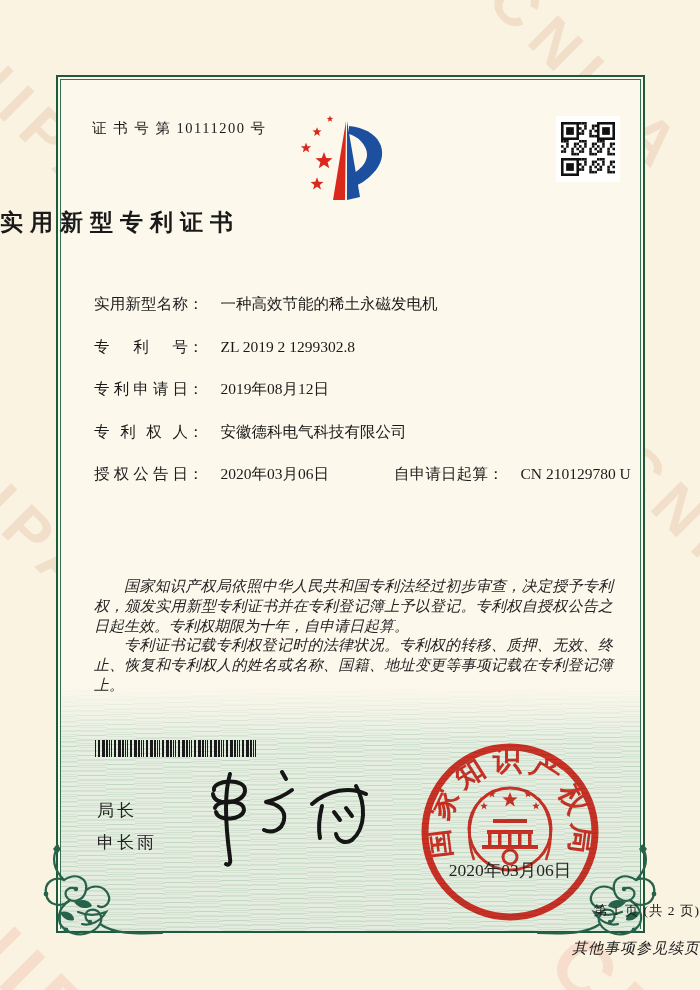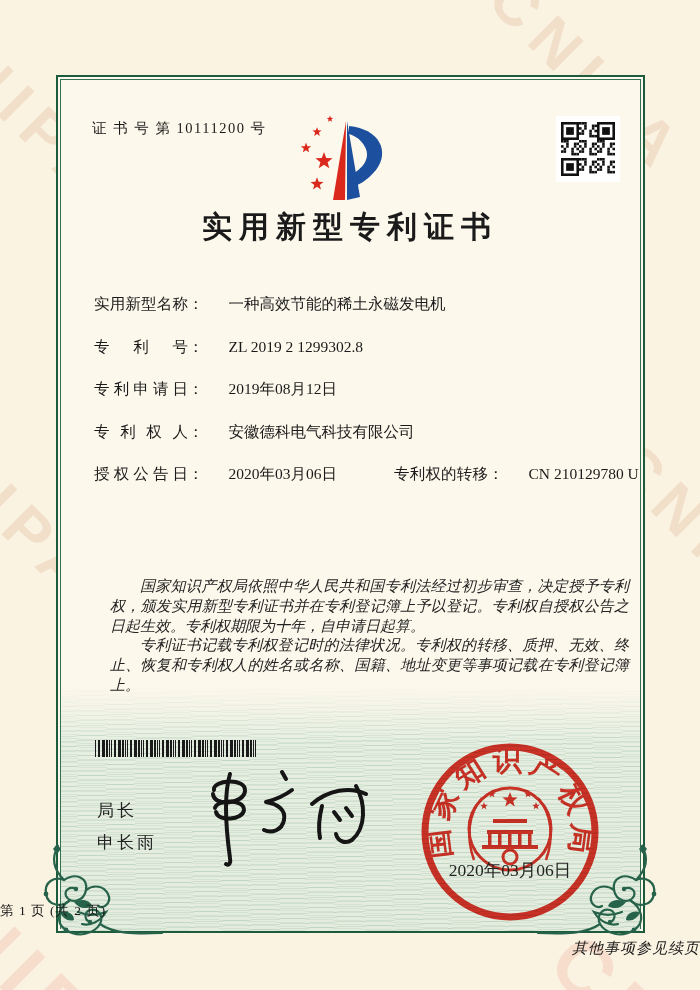--- a/index.html
+++ b/index.html
@@ -45,45 +45,45 @@
             mask-image:linear-gradient(to bottom,transparent 0,#000 55px);
   }
   .flourish{position:absolute;top:842px;z-index:2}
   .flourish.left{left:30px}
   .flourish.right{right:30px;transform:scaleX(-1)}
   
   .cert-no{position:absolute;left:92px;top:119px;z-index:3;font-size:14.5px;letter-spacing:1.5px}
   .logo{position:absolute;left:286px;top:108px;z-index:3}
   .qr-patch{position:absolute;left:556px;top:116px;width:64px;height:66px;background:#fff;z-index:3;display:flex;align-items:center;justify-content:center}
   .title{
-    position:absolute;left:0;top:207px;width:100%;z-index:3;text-align:center;
-    font-size:30px;font-weight:bold;letter-spacing:7px;
+    position:absolute;left:0;top:207px;width:100%;z-index:3;
+    font-size:23px;font-weight:bold;letter-spacing:7px;
   }
   
   .fields{position:absolute;left:94px;top:294px;width:520px;z-index:3;font-size:15.5px}
   .frow{height:18px;margin-bottom:24.5px;white-space:nowrap}
   .flabel{display:inline-block;width:94px;text-align:justify;text-align-last:justify;-moz-text-align-last:justify;font-weight:500}
   .fcolon{font-weight:500}
-  .fvalue{margin-left:25px;font-weight:500}
+  .fvalue{margin-left:17px;font-weight:500}
   .grant-pair2{position:absolute;left:300px;top:0}
   .frow.grant{position:relative}
   
   .paras{
-    position:absolute;left:110px;top:577px;width:519px;z-index:3;
+    position:absolute;left:94px;top:577px;width:519px;z-index:3;
     font-size:15px;line-height:19.8px;font-style:italic;text-align:justify;color:#222;
   }
   .paras p{text-indent:2em}
   
   .barcode{position:absolute;left:95px;top:740px;z-index:3}
   .signer{position:absolute;left:97px;top:799px;z-index:3;font-size:17px;letter-spacing:3px;
           font-family:"Liberation Sans","DejaVu Sans",sans-serif;color:#222}
   .signer div{margin-bottom:9px}
   .signature{position:absolute;left:200px;top:760px;z-index:3}
   .seal{position:absolute;left:420px;top:742px;z-index:4;mix-blend-mode:multiply;opacity:.93}
-  .page-info{position:absolute;left:0;top:902px;width:100%;text-align:left;z-index:3;font-size:13.5px;letter-spacing:1px}
+  .page-info{position:absolute;left:0;top:902px;width:100%;text-align:right;z-index:3;font-size:13.5px;letter-spacing:1px}
   .note{position:absolute;left:0;top:939px;width:100%;text-align:right;z-index:3;font-size:15px;font-style:italic;letter-spacing:1px}
   svg{display:block}
 </style>
 </head>
 <body>
 
 <span class="wm wm1">CNIPA</span>
 <span class="wm wm2">CNIPA</span>
 <span class="wm wm3">CNIPA</span>
 <span class="wm wm4">CNIPA</span>
@@ -286,21 +286,21 @@
     <span class="flabel">专利申请日</span><span class="fcolon">：</span><span class="fvalue">2019年08月12日</span>
   </div>
   <div class="frow">
     <span class="flabel">专利权人</span><span class="fcolon">：</span><span class="fvalue">安徽德科电气科技有限公司</span>
   </div>
   <div class="frow grant">
     <span>
       <span class="flabel">授权公告日</span><span class="fcolon">：</span><span class="fvalue">2020年03月06日</span>
     </span>
     <span class="grant-pair2">
-      <span class="flabel">专利权的转移</span><span class="fcolon">：</span><span class="fvalue">CN 210129780 U</span>
+      <span class="flabel">自申请日起算</span><span class="fcolon">：</span><span class="fvalue">CN 210129780 U</span>
     </span>
   </div>
 </div>
 
 <div class="paras">
   <p>国家知识产权局依照中华人民共和国专利法经过初步审查，决定授予专利权，颁发实用新型专利证书并在专利登记簿上予以登记。专利权自授权公告之日起生效。专利权期限为十年，自申请日起算。</p>
   <p>专利证书记载专利权登记时的法律状况。专利权的转移、质押、无效、终止、恢复和专利权人的姓名或名称、国籍、地址变更等事项记载在专利登记簿上。</p>
 </div>
 
 <svg class="barcode" id="barcode" width="168" height="17" viewBox="0 0 168 17">

